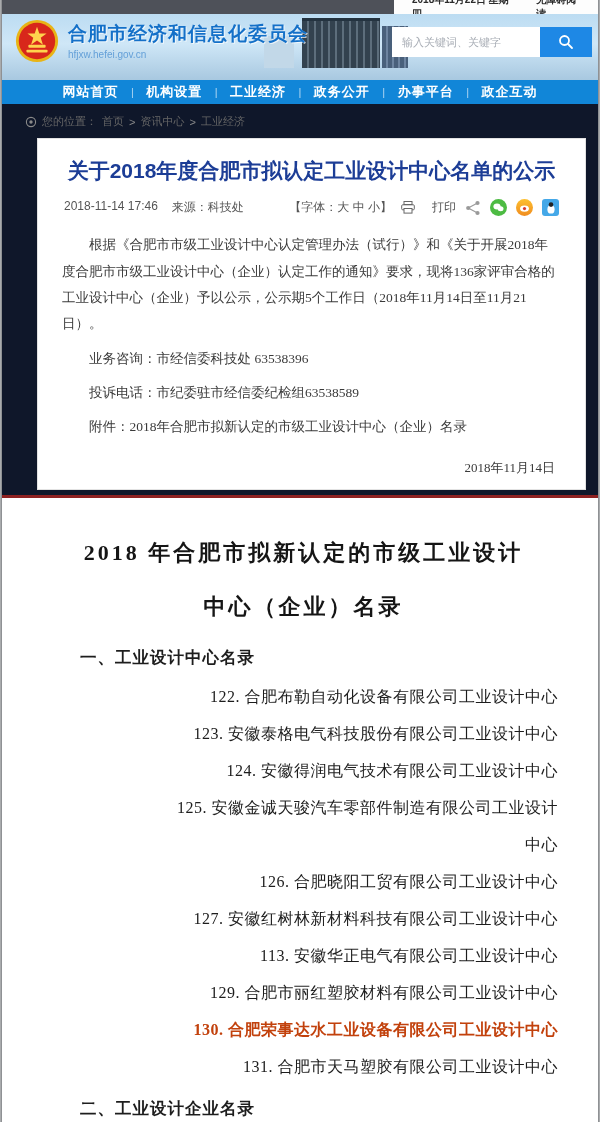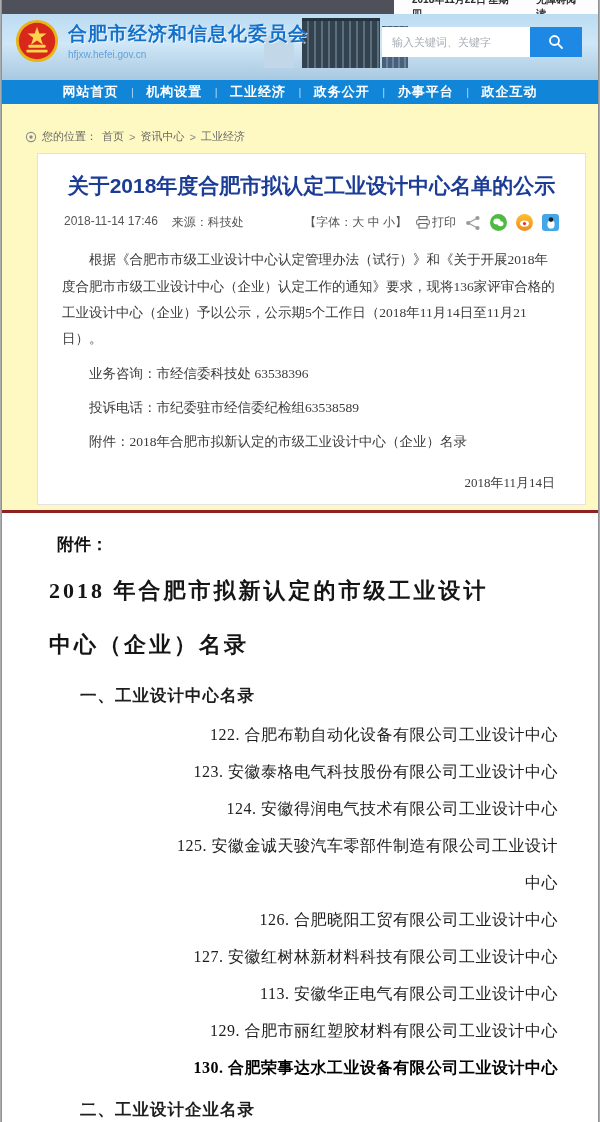--- a/index.html
+++ b/index.html
@@ -14,56 +14,56 @@
 
   
   .header { height:66px; position:relative; background:linear-gradient(180deg,#bcdcf2 0%,#cfe7f7 45%,#a8c8e0 100%); overflow:hidden; }
   .bldg1 { position:absolute; left:300px; top:4px; width:78px; height:50px; background:repeating-linear-gradient(90deg,#33424f 0 5px,#5d6e7c 5px 7px); border-top:3px solid #243340; }
   .bldg2 { position:absolute; left:380px; top:12px; width:26px; height:42px; background:repeating-linear-gradient(90deg,#49607b 0 4px,#6d84a0 4px 6px); }
   .bldg3 { position:absolute; left:262px; top:22px; width:30px; height:32px; background:#c2d8e8; }
   .emblem { position:absolute; left:12px; top:4px; width:46px; height:46px; }
   .site-id { position:absolute; left:66px; top:7px; }
   .site-name { font-size:19px; font-weight:bold; color:#1470c8; letter-spacing:1px; text-shadow:1px 1px 0 rgba(255,255,255,.7); }
   .site-url { font-size:10px; color:#64a0d8; margin-top:2px; }
-  .search-wrap { position:absolute; right:16px; top:13px; display:flex; }
+  .search-wrap { position:absolute; right:6px; top:13px; display:flex; }
   .search-input { width:148px; height:30px; border:none; background:#fff; font-size:11px; padding:0 10px; color:#333; outline:none; }
   .search-input::placeholder { color:#a8adb5; }
   .search-btn { width:52px; height:30px; background:#1e88e5; border:none; cursor:pointer; display:flex; align-items:center; justify-content:center; }
 
   
   .nav { height:24px; background:#1186d8; display:flex; align-items:center; justify-content:space-evenly; padding:0 48px; }
   .nav a { color:#fff; font-size:13px; font-weight:bold; text-decoration:none; letter-spacing:1px; }
   .nav .sep { color:rgba(255,255,255,.65); font-size:11px; }
 
   
-  .content-area { background:#fef9c3; padding:15px 12px 5px 35px; }
+  .content-area { background:#0f172a; padding:0 12px 5px 35px; }
   .breadcrumb { display:flex; align-items:center; gap:5px; font-size:11px; color:#666; padding:10px 0 9px 0; margin-left:-12px; }
   .breadcrumb a { color:#666; text-decoration:none; }
   .crumb-sep { color:#888; }
 
   .article-card { background:#fff; border:1px solid #e2e2e2; padding:12px 24px 12px 24px; }
   .article-title { font-size:21px; font-weight:bold; color:#1c3d96; text-align:center; line-height:1.35; margin:6px 0 12px; }
   .meta-row { display:flex; justify-content:space-between; font-size:12px; color:#555; padding:2px 2px 8px; }
   .meta-left { display:flex; gap:14px; }
   .meta-right { display:flex; align-items:center; gap:9px; }
-  .print-btn { display:flex; align-items:center; gap:2px; cursor:pointer; color:#555; background:none; border:none; font-size:12px; }
+  .print-btn { display:flex; align-items:center; gap:17px; cursor:pointer; color:#555; background:none; border:none; font-size:12px; }
   .share-ic { width:17px; height:17px; border-radius:50%; display:inline-flex; align-items:center; justify-content:center; cursor:pointer; }
   .article-body { font-family:"Liberation Serif", serif; font-size:13.5px; color:#3a3a3a; }
   .article-body p { text-indent:2em; line-height:1.95; margin-top:8px; }
   .sign-date { font-family:"Liberation Serif", serif; font-size:13px; color:#3a3a3a; text-align:right; margin-top:18px; padding-right:6px; }
 
   .red-divider { height:3px; background:#8e2121; }
 
   
   .attachment { background:#fff; padding:20px 40px 30px 47px; font-family:"Liberation Serif", serif; color:#1d1d1d; }
   .att-label { font-size:17px; font-weight:bold; color:#111; padding-left:8px; }
-  .att-title { font-size:22px; font-weight:bold; letter-spacing:3px; line-height:54px; margin-top:8px; white-space:pre-wrap; color:#151515; }
+  .att-title { font-size:22px; font-weight:bold; text-align:center; letter-spacing:3px; line-height:54px; margin-top:8px; white-space:pre-wrap; color:#151515; }
   .doc-heading { font-size:16.5px; font-weight:bold; text-indent:31px; line-height:40px; margin-top:4px; letter-spacing:1px; }
   .doc-item { font-size:16px; line-height:37px; text-indent:31px; white-space:pre-wrap; letter-spacing:.5px;text-align:right; }
-  .doc-item.highlight { color:#000000; font-weight:bold; }
+  .doc-item.highlight { color:#c2410c; font-weight:bold; }
 </style>
 </head>
 <body>
 
 <div class="page">
 
   <div class="topbar">
     <div class="topbar-dark"></div>
     <div class="topbar-light">
       <span>2018年11月22日 星期四</span>
@@ -176,33 +176,33 @@
         <p>投诉电话：市纪委驻市经信委纪检组63538589</p>
         <p>附件：2018年合肥市拟新认定的市级工业设计中心（企业）名录</p>
       </div>
       <div class="sign-date">2018年11月14日</div>
     </div>
   </div>
 
   <div class="red-divider"></div>
 
   <div class="attachment">
-    <div class="att-label">附件：</div>
     <h2 class="att-title">2018 年合肥市拟新认定的市级工业设计
 中心（企业）名录</h2>
 
     <div class="doc-heading">一、工业设计中心名录</div>
     <div class="doc-item">122. 合肥布勒自动化设备有限公司工业设计中心</div>
     <div class="doc-item">123. 安徽泰格电气科技股份有限公司工业设计中心</div>
     <div class="doc-item">124. 安徽得润电气技术有限公司工业设计中心</div>
     <div class="doc-item">125. 安徽金诚天骏汽车零部件制造有限公司工业设计
 中心</div>
     <div class="doc-item">126. 合肥晓阳工贸有限公司工业设计中心</div>
     <div class="doc-item">127. 安徽红树林新材料科技有限公司工业设计中心</div>
     <div class="doc-item">113. 安徽华正电气有限公司工业设计中心</div>
     <div class="doc-item">129. 合肥市丽红塑胶材料有限公司工业设计中心</div>
     <div class="doc-item highlight">130. 合肥荣事达水工业设备有限公司工业设计中心</div>
+    <div class="doc-item">131. 合肥市天马塑胶有限公司工业设计中心</div>
 
     <div class="doc-heading">二、工业设计企业名录</div>
 
   </div>
 
 </div>
 
 </body></html>

